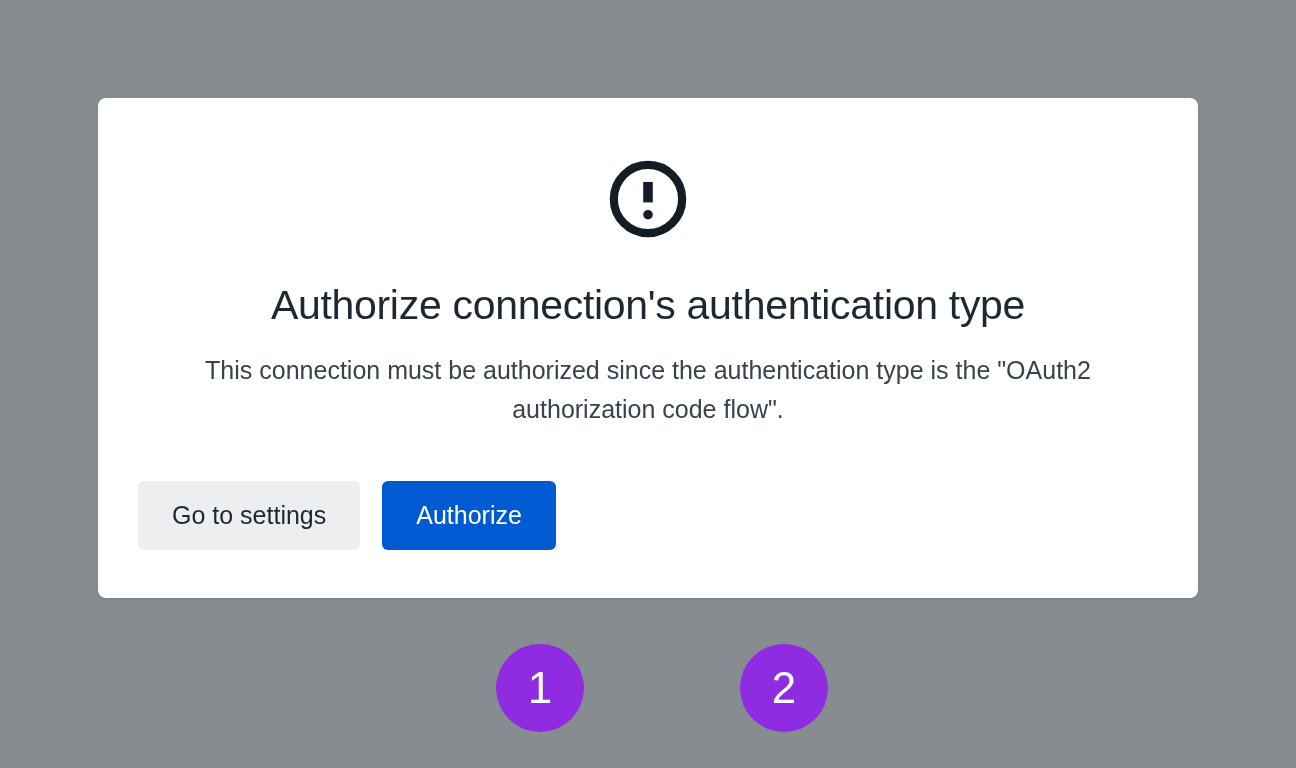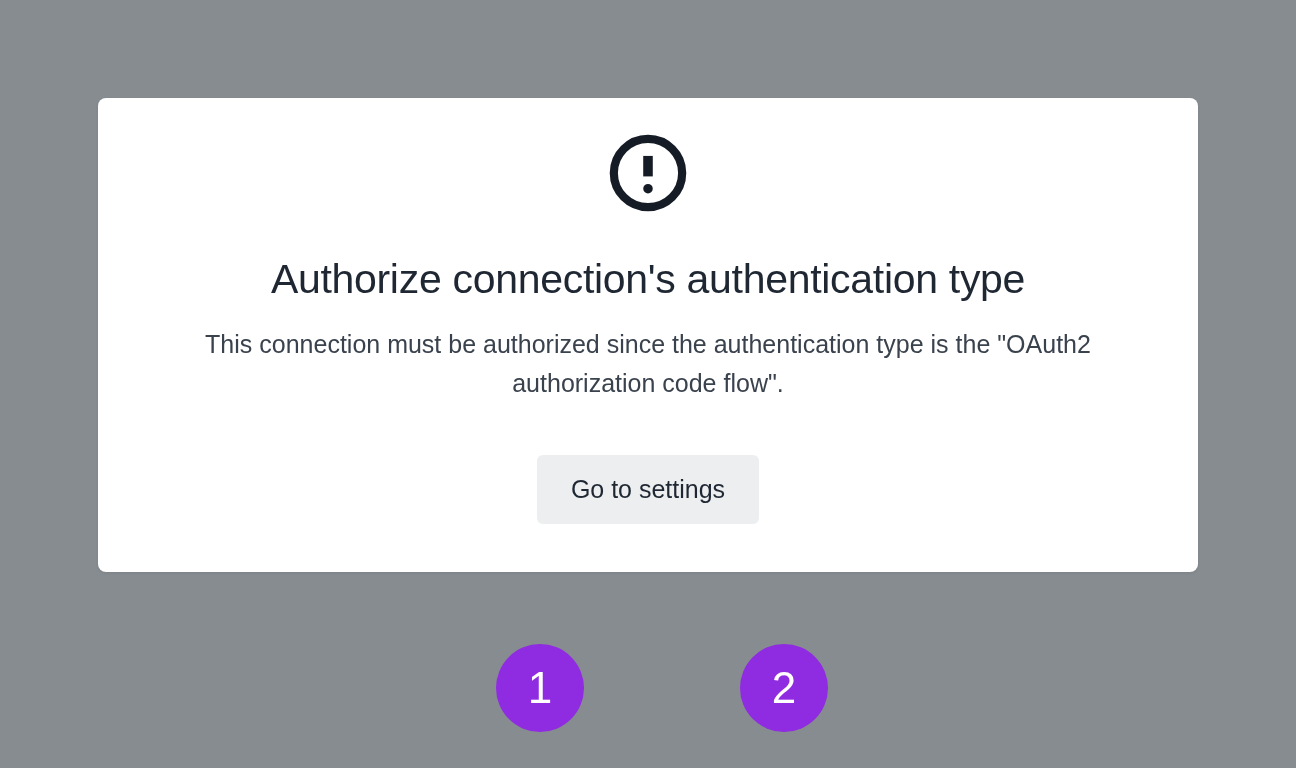--- a/index.html
+++ b/index.html
@@ -15,21 +15,21 @@
       position: relative;
       overflow: hidden;
     }
     .dialog {
       position: absolute;
       top: 98px;
       left: 98px;
       right: 98px;
       background-color: #ffffff;
       border-radius: 8px;
-      padding: 34px 40px 48px 40px;
+      padding: 60px 40px 48px 40px;
       text-align: center;
       box-shadow: 0 1px 3px rgba(0,0,0,0.08);
     }
     .icon-wrap {
       display: flex;
       justify-content: center;
       margin-bottom: 42px;
     }
     .alert-icon {
       width: 82px;
@@ -46,21 +46,20 @@
       font-size: 25px;
       font-weight: 400;
       color: #3a424d;
       line-height: 1.55;
       max-width: 900px;
       margin: 0 auto 52px auto;
       text-align: center;
     }
     .button-row {
       display: flex;
-      justify-content: center;
       gap: 22px;
     }
     .btn {
       font-size: 25px;
       font-weight: 400;
       padding: 22px 34px;
       border-radius: 6px;
       border: none;
       cursor: pointer;
       line-height: 1;
@@ -104,17 +103,18 @@
     <svg class="alert-icon" viewBox="0 0 24 24" fill="none" stroke="#151c26" stroke-width="2.4">
       <circle cx="12" cy="12" r="10"></circle>
       <line x1="12" y1="7" x2="12" y2="13" stroke-width="2.8"></line>
       <circle cx="12" cy="16.6" r="0.6" fill="#151c26" stroke-width="1.6"></circle>
     </svg>
   </div>
   <h1 class="dialog-title">Authorize connection's authentication type</h1>
   <p class="dialog-description">This connection must be authorized since the authentication type is the "OAuth2 authorization code flow".</p>
   <div class="button-row">
     <button class="btn btn-secondary">Go to settings</button>
+    <button class="btn btn-primary">Authorize</button>
   </div>
 </div>
 
 <div class="callout callout-1">1</div>
 <div class="callout callout-2">2</div>
 
 </body></html>

